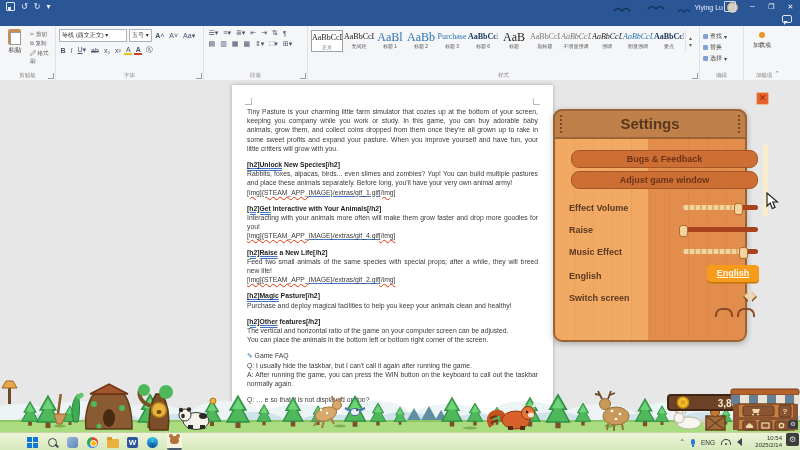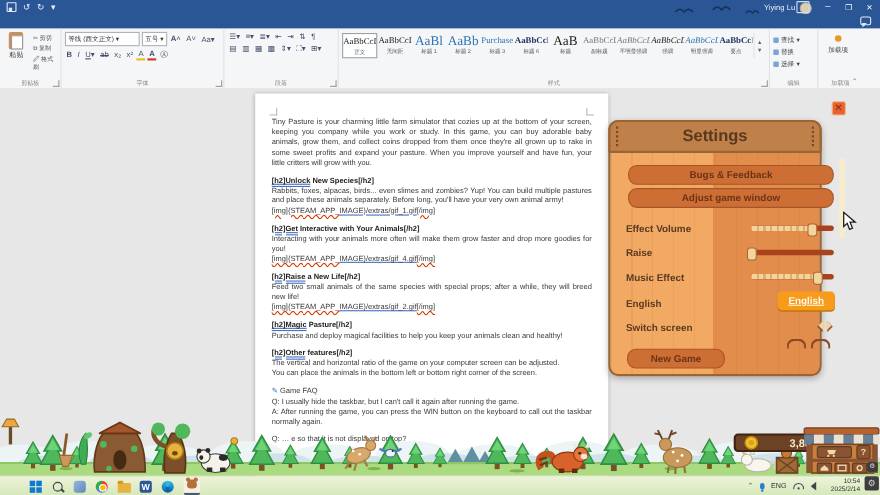--- a/index.html
+++ b/index.html
@@ -587,21 +587,20 @@
     <div class="plabel" style="top:160px;">English</div>
     <div class="langbtn" style="top:154px;text-decoration:underline;">English</div>
 
     <div class="plabel" style="top:182px;">Switch screen</div>
     <div class="arrL" style="left:184px;top:180px;"></div>
     <div class="arrR" style="left:196px;top:180px;"></div>
 
     <div class="arc" style="left:160px;top:197px;"></div>
     <div class="arc" style="left:182px;top:197px;"></div>
 
-    <div class="pbtn" style="left:15px;top:206px;width:89px;height:18px;line-height:16px;">New Game</div>
 
     <div class="pscroll"></div>
   </div>
   <div class="closebtn" style="z-index:7;">✕</div>
 
   <svg class="cursor" width="13" height="18" viewBox="0 0 13 18">
     <path d="M1,1 L1,14 L4.2,11 L6.3,16.5 L9,15.4 L6.8,10 L11.5,10 Z" fill="#fff" stroke="#222" stroke-width="1.2"></path>
   </svg>
 
   <div class="taskbar" style="z-index:8;">

